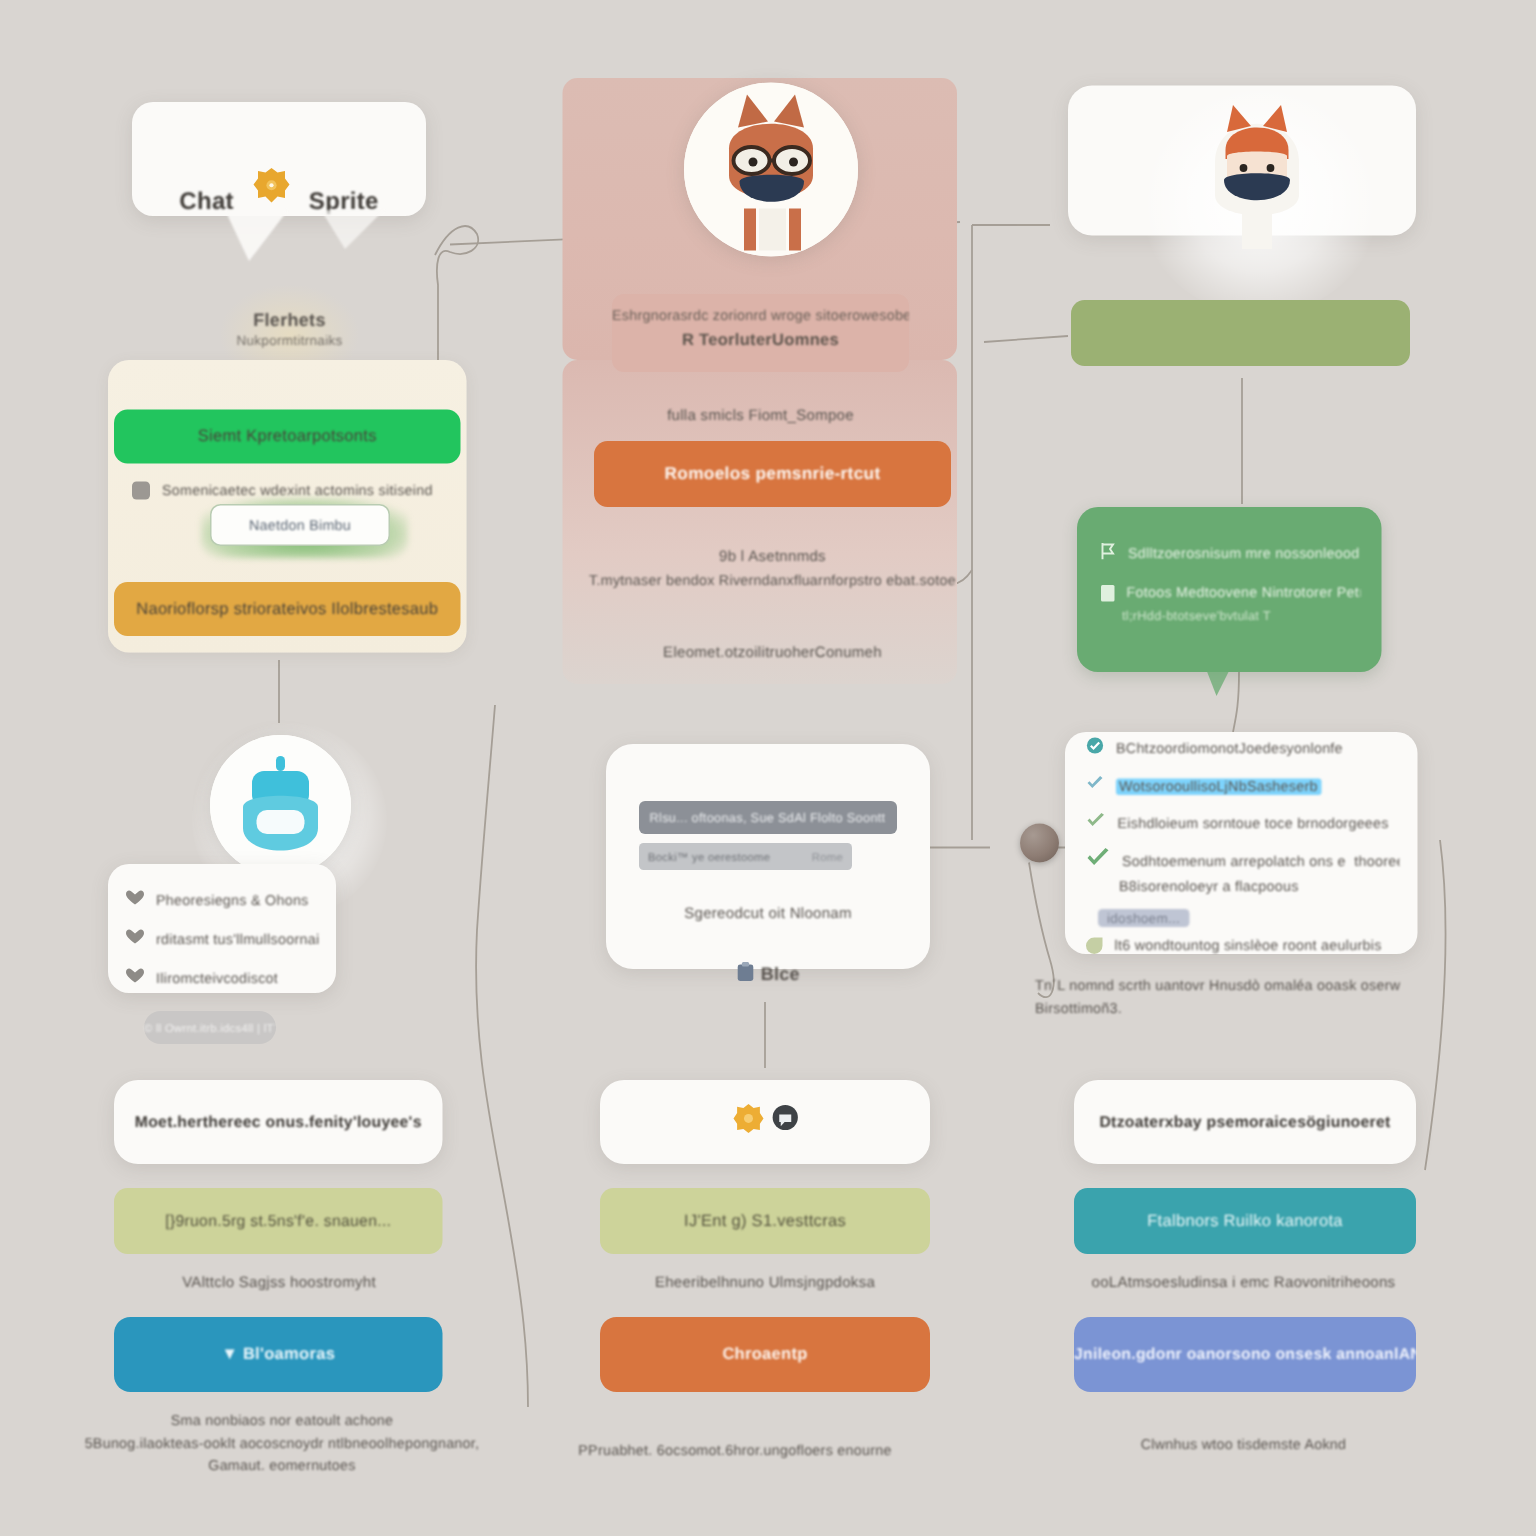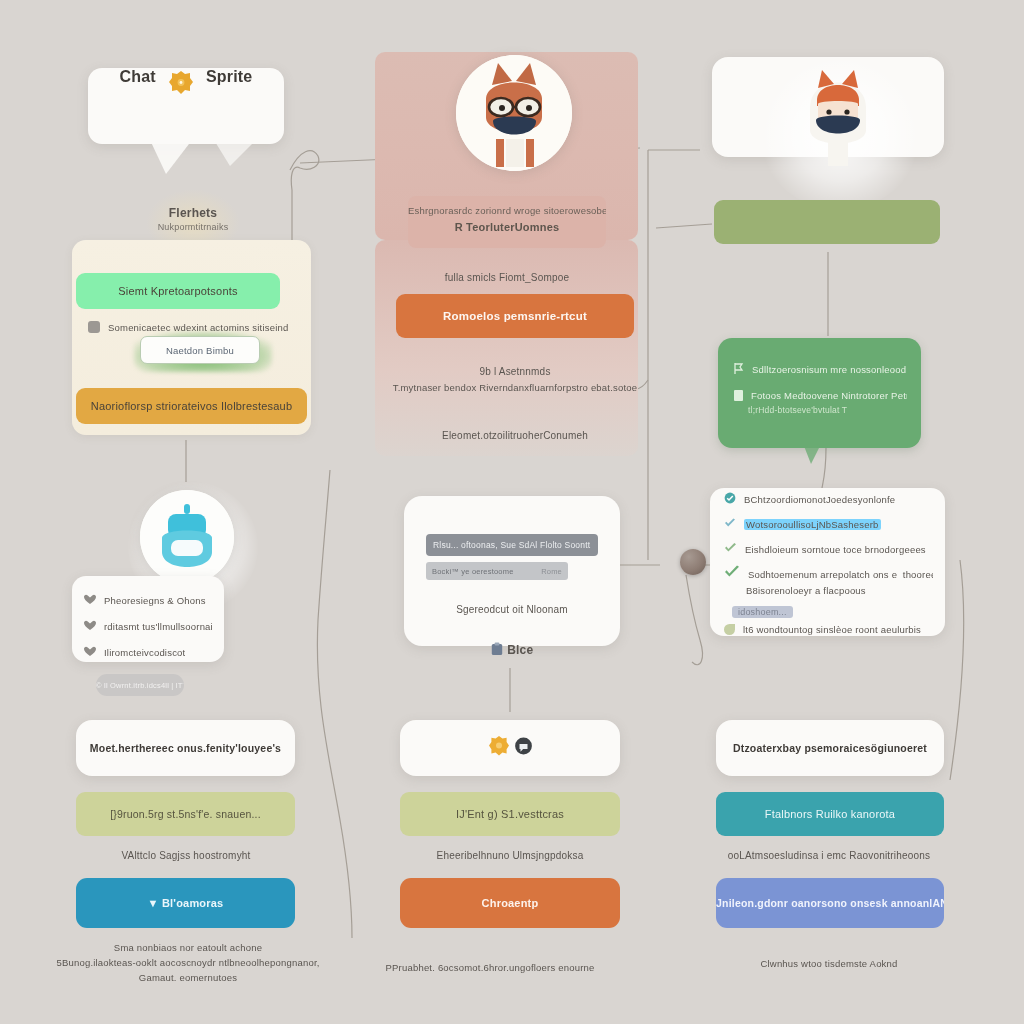--- a/index.html
+++ b/index.html
@@ -123,21 +123,21 @@
       <path d="M186 440 C 186 460, 186 470, 186 482"></path>
       <path d="M510 668 L 510 712"></path>
       <path d="M960 560 C 968 620, 962 700, 950 780"></path>
     </g>
   </svg>
 
   <div class="col-panel panel-pink"></div>
   <div class="col-panel panel-pink-2"></div>
 
   <div class="card" style="left:88px; top:68px; width:196px; height:76px; border-radius:14px;">
-    <div style="display:flex;align-items:flex-start;justify-content:center;gap:10px;height:100%;">
+    <div style="display:flex;align-items:flex-end;justify-content:center;gap:10px;height:100%;">
       <span class="t" style="font-size:16px;font-weight:700;color:#3f3b37;">Chat</span>
       <span style="display:inline-block;filter:blur(.3px);">
         <svg width="30" height="30" viewBox="0 0 30 30">
           <path d="M15 3 L19 6 L24 5 L24 10 L27 14 L24 18 L24 23 L19 22 L15 26 L11 22 L6 23 L6 18 L3 14 L6 10 L6 5 L11 6 Z" fill="#e8a72e"></path>
           <circle cx="15" cy="14.5" r="3.4" fill="#f2c35c"></circle>
           <circle cx="15" cy="14.5" r="1.4" fill="#fff8e6"></circle>
         </svg>
       </span>
       <span class="t" style="font-size:16px;font-weight:700;color:#3f3b37;">Sprite</span>
     </div>
@@ -146,21 +146,21 @@
   <div class="tail" style="left:214px; top:140px; border-top-width:26px; opacity:.7;"></div>
 
   <div class="col-panel panel-cream-halo"></div>
   <div class="caption center" style="left:118px; top:206px; width:150px;">
     <div class="t" style="font-size:12px;font-weight:600;">Flerhets</div>
     <div class="t" style="font-size:9px;margin-top:2px;opacity:.8;">Nukpormtitrnaiks</div>
   </div>
 
   <div class="col-panel panel-cream"></div>
 
-  <div class="bar" style="left:76px; top:273px; width:204px; height:36px; background:#86efac;">
+  <div class="bar" style="left:76px; top:273px; width:231px; height:36px; background:#22c55e;">
     <div class="t" style="font-size:11px;line-height:36px;color:#4a4339;">Siemt Kpretoarpotsonts</div>
   </div>
 
   <div style="position:absolute;left:88px;top:321px;width:208px;" class="row">
     <span class="ico" style="width:12px;height:12px;border-radius:3px;background:#9c9893;"></span>
     <span class="t" style="font-size:9.5px;">Somenicaetec wdexint actomins sitiseind</span>
   </div>
 
   <div style="position:absolute;left:140px;top:336px;width:120px;height:28px;">
     <div style="position:absolute;inset:-4px -12px -8px -6px;border-radius:12px;
@@ -308,20 +308,21 @@
         <span class="t" style="font-size:9px;background:#bfc5d4;color:#7d8391;border-radius:3px;padding:1px 6px;">idoshoem...</span>
       </div>
 
       <div class="row">
         <span class="ico" style="width:11px;height:11px;border-radius:50% 0 50% 50%;background:#c5cfa4;"></span>
         <span class="t" style="font-size:9.5px;">lt6 wondtountog sinslèoe roont aeulurbis</span>
       </div>
     </div>
   </div>
 
+  <div class="caption t wrap" style="left:690px; top:650px; width:262px; font-size:9.5px; line-height:15px;">Tn´L nomnd scrth uantovr Hnusdò omaléa ooask oserw  Birsottimoñ3.</div>
 
   <div class="node-ball" style="left:680px; top:549px;"></div>
 
   <div class="glow" style="left:128px; top:482px; width:130px; height:130px;"></div>
   <div class="avatar" style="left:140px; top:490px; width:94px; height:94px;">
     <svg width="94" height="94" viewBox="0 0 94 94">
       <rect width="94" height="94" fill="#fdfdfb"></rect>
       <rect x="44" y="14" width="6" height="10" rx="3" fill="#3fc0db"></rect>
       <rect x="28" y="24" width="38" height="24" rx="8" fill="#3fc0db"></rect>
       <path d="M22 48 C22 38 72 38 72 48 L72 62 C72 82 22 82 22 62 Z" fill="#5fcbe0"></path>

